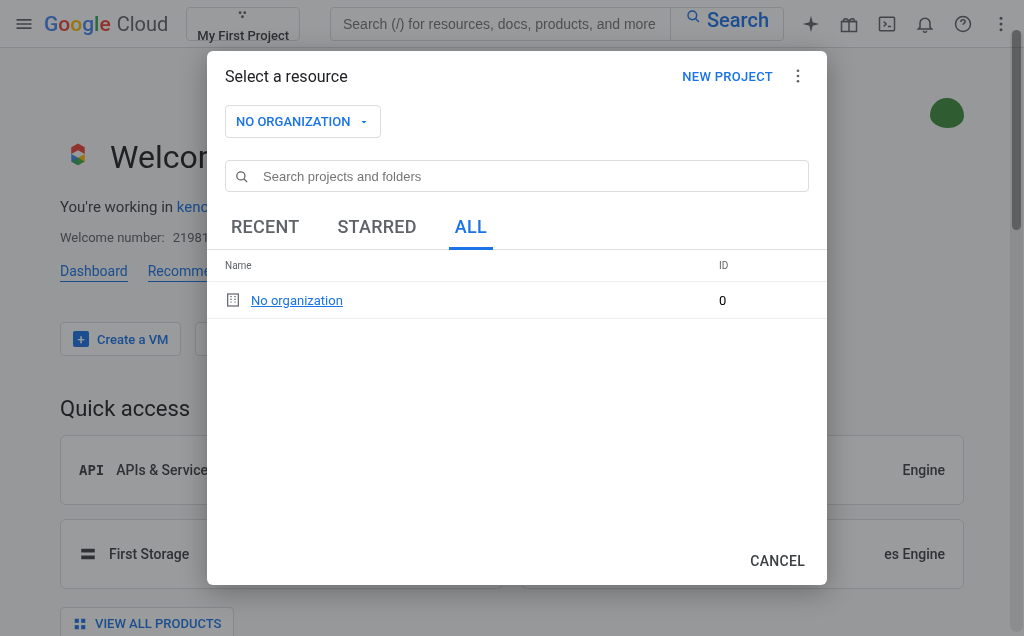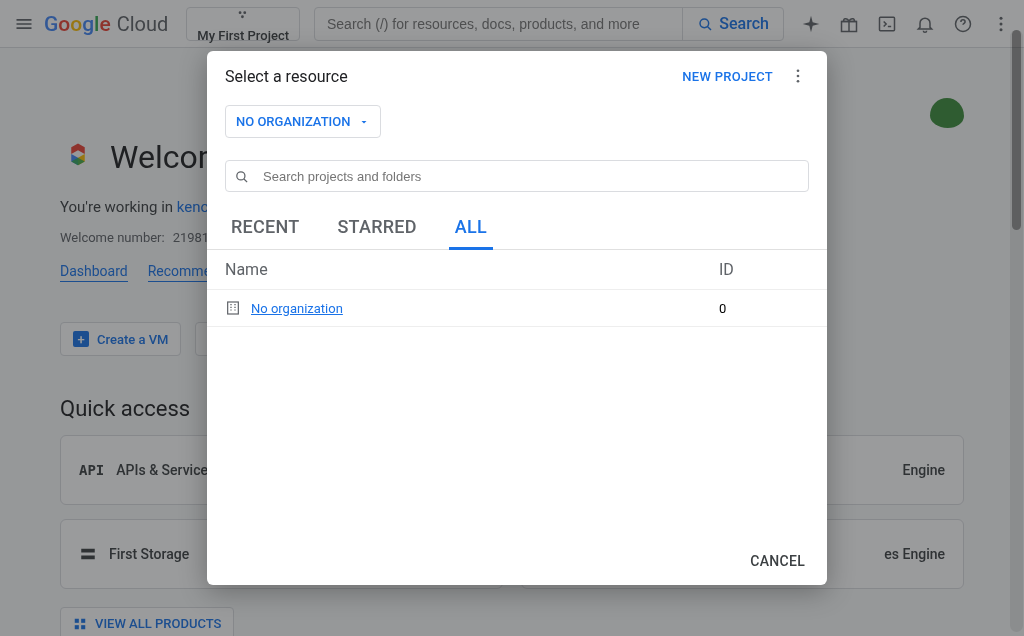--- a/index.html
+++ b/index.html
@@ -47,40 +47,39 @@
     .dots-icon{width:14px;height:14px;display:inline-flex;}
     .dropdown-caret{margin-left:4px;color:#5f6368;}
     .search-bar {
       flex: 1;
       display: flex;
       align-items: center;
       border: 1px solid #dadce0;
       border-radius: 4px;
       height: 34px;
       background:#fff;
-      margin-left:6px;
+      margin-left:22px;
     }
     .search-input {
       flex: 1;
       border: none;
       outline: none;
       padding: 0 12px;
       font-size: 14px;
       color: #5f6368;
       background:transparent;
     }
     .search-btn {
       border-left: 1px solid #dadce0;
       height: 100%;
       padding: 0 14px;
       display: flex;
-      align-items: center;
       gap: 6px;
       color: #1a73e8;
-      font-size: 16px;
+      font-size: 20px;
       font-weight: 500;
       cursor:pointer;
     }
     .header-icons { display:flex; gap:16px; margin-left:8px; align-items:center;}
     .hicon { width:22px; height:22px; color:#5f6368; cursor:pointer; display:flex;align-items:center;justify-content:center;}
     
     .page {
       padding: 40px 60px;
       font-size: 14px;
       color:#3c4043;
@@ -153,21 +152,21 @@
     .dlg-search {
       margin: 16px 18px 6px 18px;
       border:1px solid #dadce0; border-radius:4px;
       height:32px; display:flex; align-items:center; padding:0 8px;
       gap:14px;
     }
     .dlg-search input{ border:none; outline:none; flex:1; font-size:13px; color:#5f6368;}
     .tabs { display:flex; gap:26px; padding:0 18px; border-bottom:1px solid #e0e0e0; margin-top:8px;}
     .tab { font-size:18px; font-weight:500; color:#5f6368; padding:10px 6px; cursor:pointer; letter-spacing:0.25px;}
     .tab.active { color:#1a73e8; border-bottom:3px solid #1a73e8; margin-bottom:-1px;}
-    .list-hdr { display:flex; padding:10px 18px; font-size:16px; color:#5f6368; border-bottom:1px solid #eee;}
+    .list-hdr { display:flex; padding:10px 18px; font-size:10px; color:#5f6368; border-bottom:1px solid #eee;}
     .col-name{flex:1;} .col-id{width:90px;}
     .list-row { display:flex; align-items:center; padding:10px 18px; font-size:13px; border-bottom:1px solid #eee;}
     .list-row .ricon{color:#5f6368; margin-right:10px; width:16px;}
     .list-row a{color:#1a73e8; text-decoration:underline;}
     .dlg-foot {
       margin-top:auto; padding: 16px 22px;
       display:flex; justify-content:flex-end;
     }
     .cancel-btn { font-size:14px; font-weight:500; color:#3c4043; cursor:pointer; letter-spacing:0.3px;margin-top:20px;}
     

